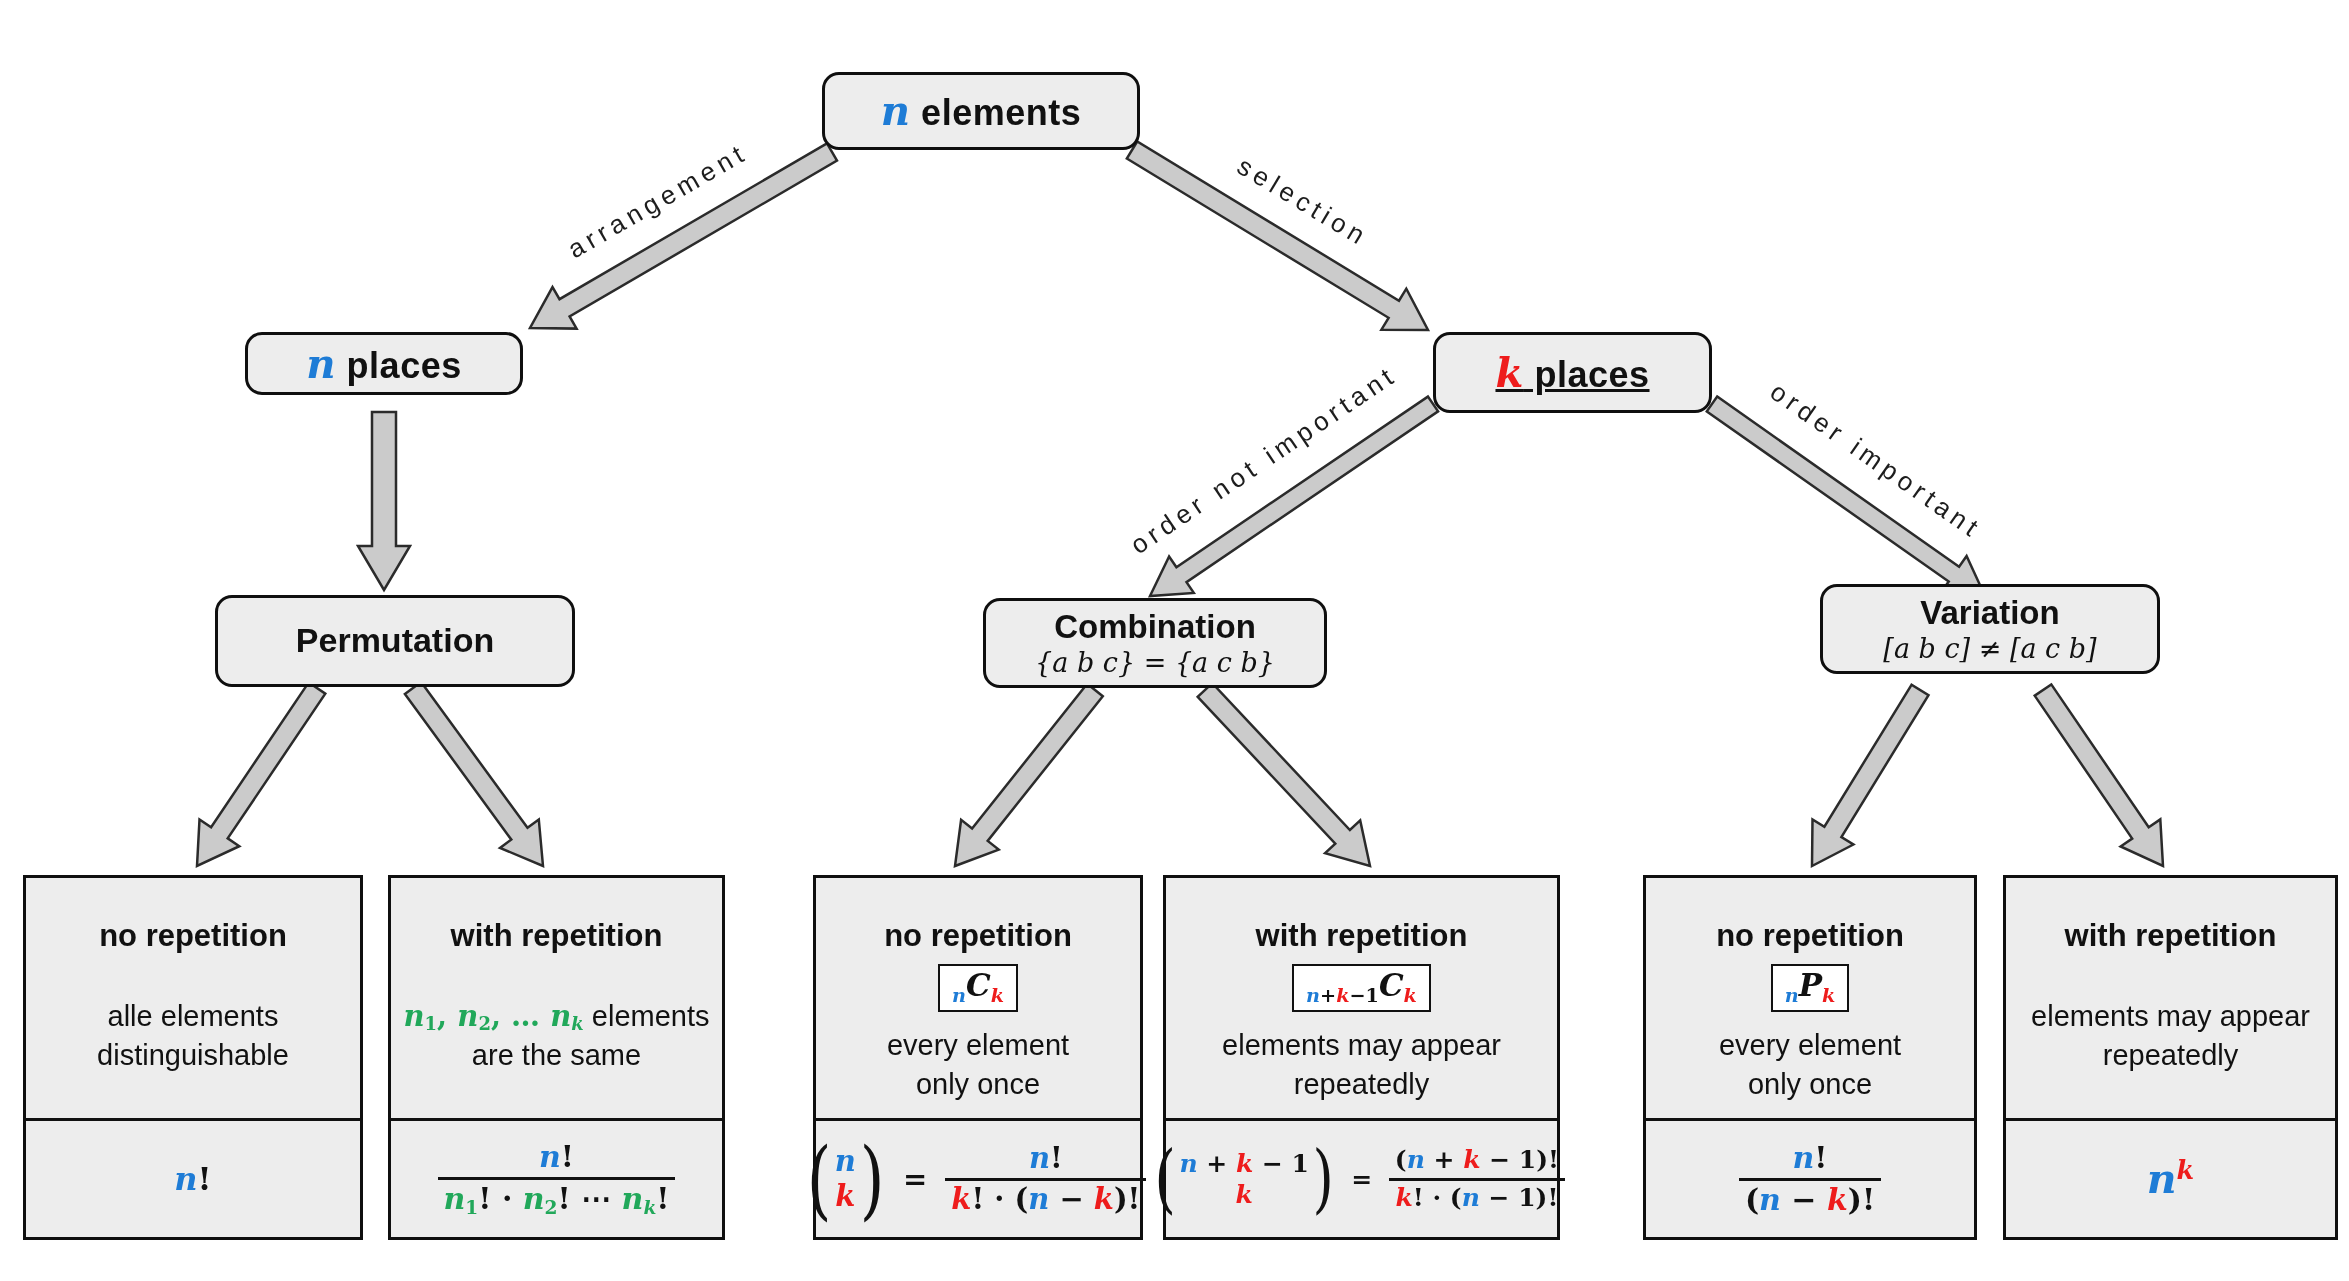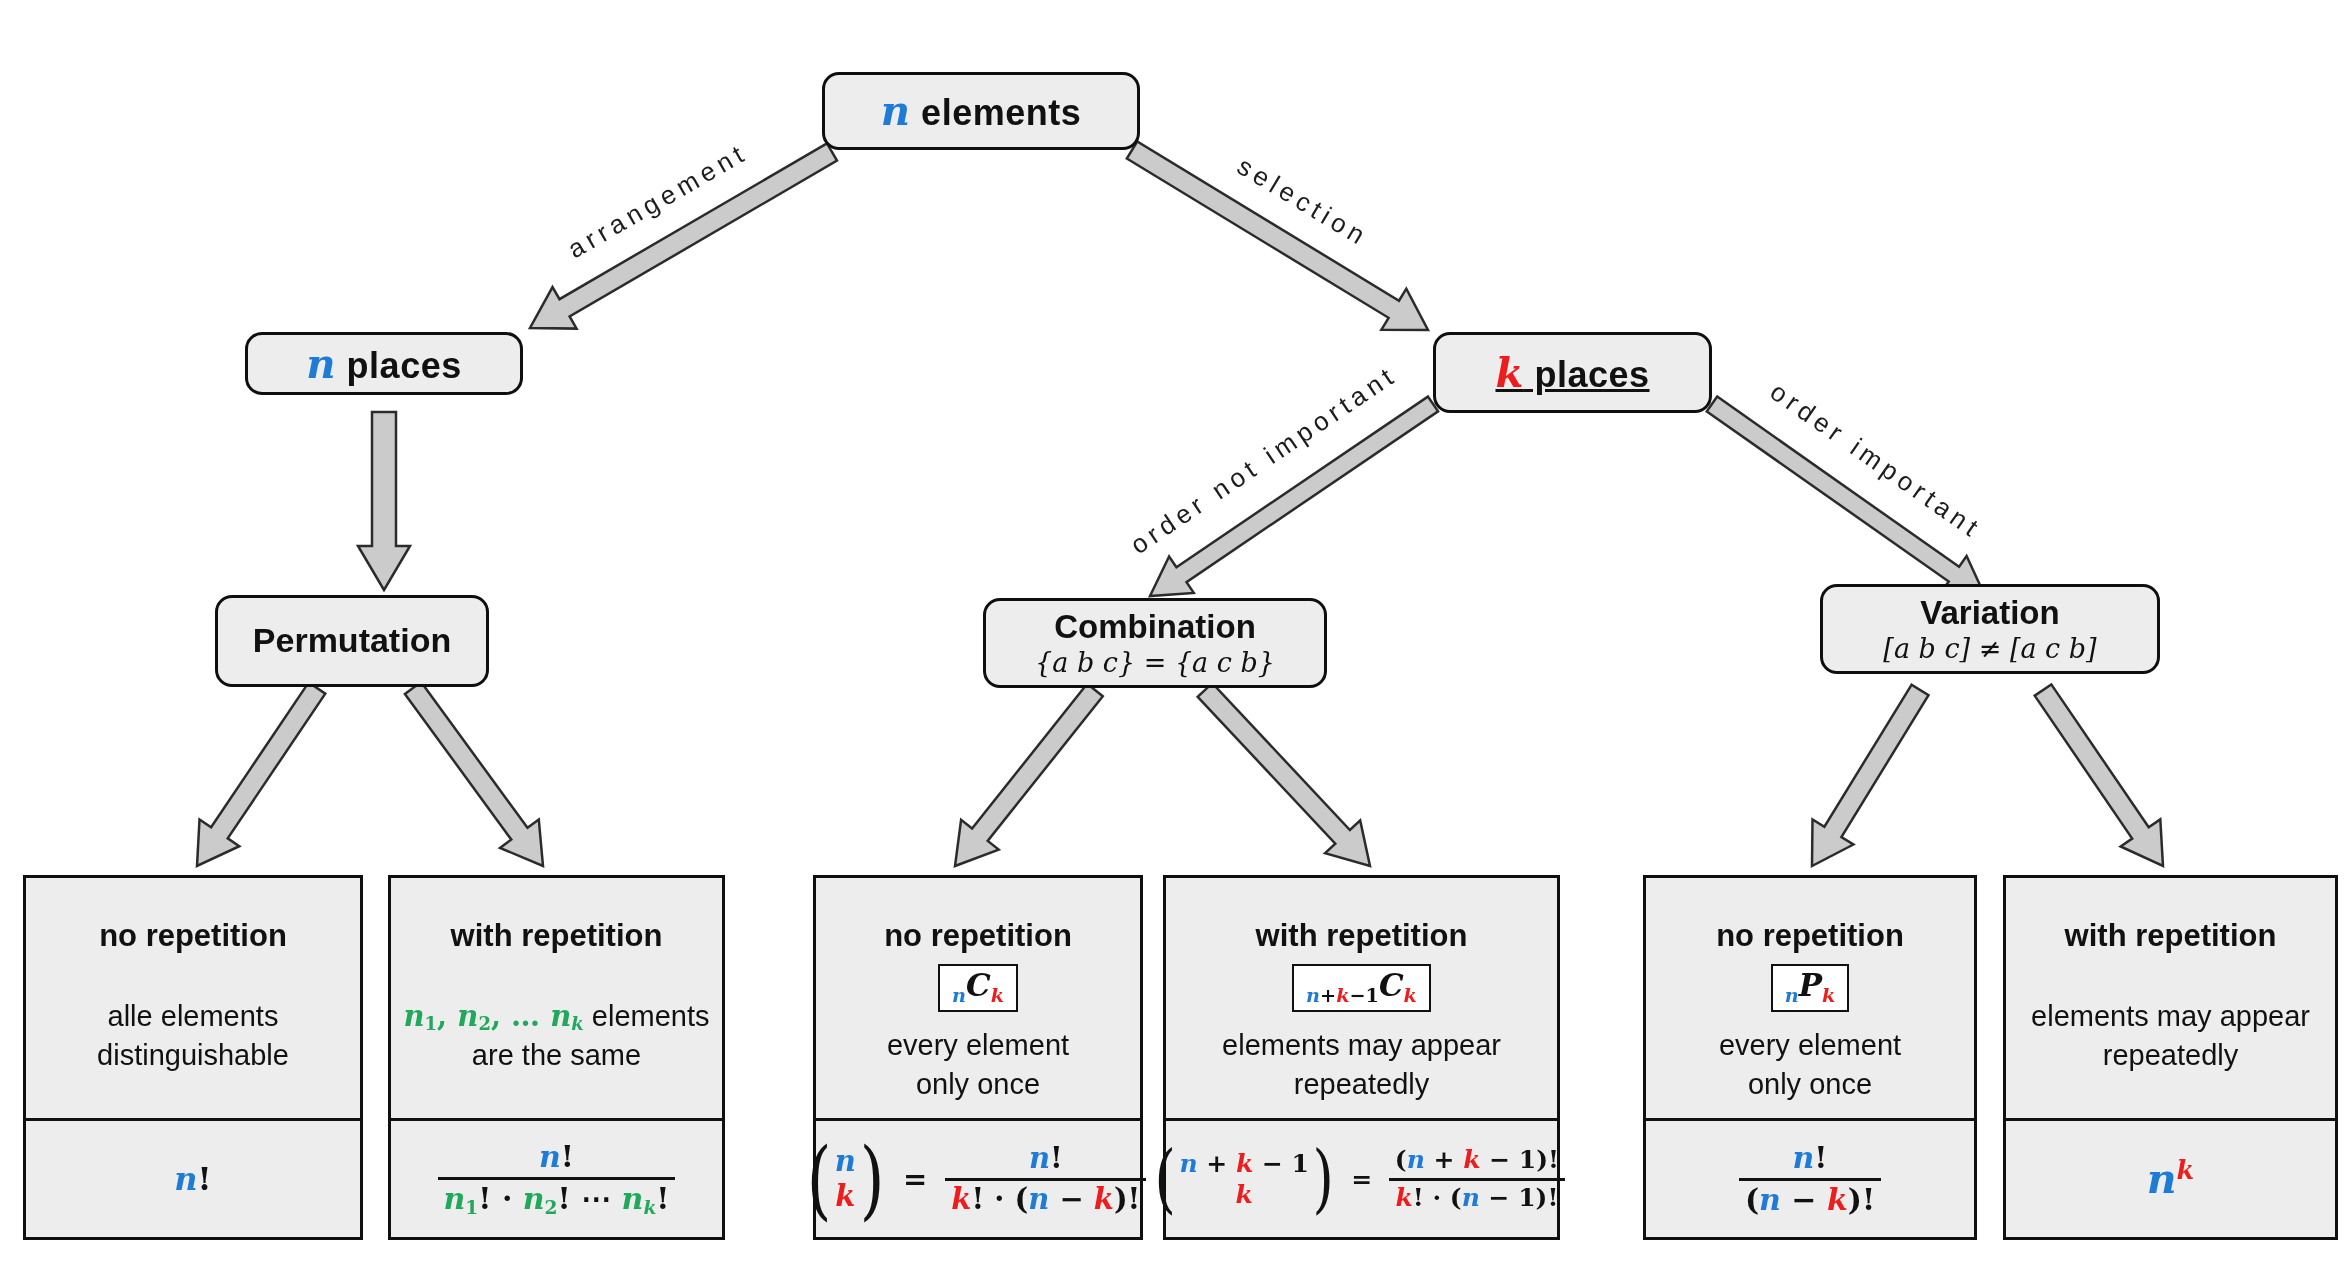--- a/index.html
+++ b/index.html
@@ -85,21 +85,21 @@
   </div>
 
   <div class="node" style="left:245px;top:332px;width:278px;height:63px;">
     <div class="node-label"><span class="tok v" style="color: rgb(30, 124, 214);">n</span><span class="tok" style="color: rgb(17, 17, 17);"> places</span></div>
   </div>
 
   <div class="node" style="left:1433px;top:332px;width:279px;height:81px;text-decoration:underline;">
     <div class="node-label"><span class="tok v" style="color: rgb(238, 28, 28);">k</span><span class="tok" style="color: rgb(17, 17, 17);"> places</span></div>
   </div>
 
-  <div class="node" style="left:215px;top:595px;width:274px;height:92px;">
+  <div class="node" style="left:215px;top:595px;width:360px;height:92px;">
     <div class="node-title" style="font-size:34px;">Permutation</div>
   </div>
 
   <div class="node" style="left:983px;top:598px;width:344px;height:90px;">
     <div class="node-title">Combination</div>
     <div class="node-subtitle">{a b c} = {a c b}</div>
   </div>
 
   <div class="node" style="left:1820px;top:584px;width:340px;height:90px;">
     <div class="node-title">Variation</div>

